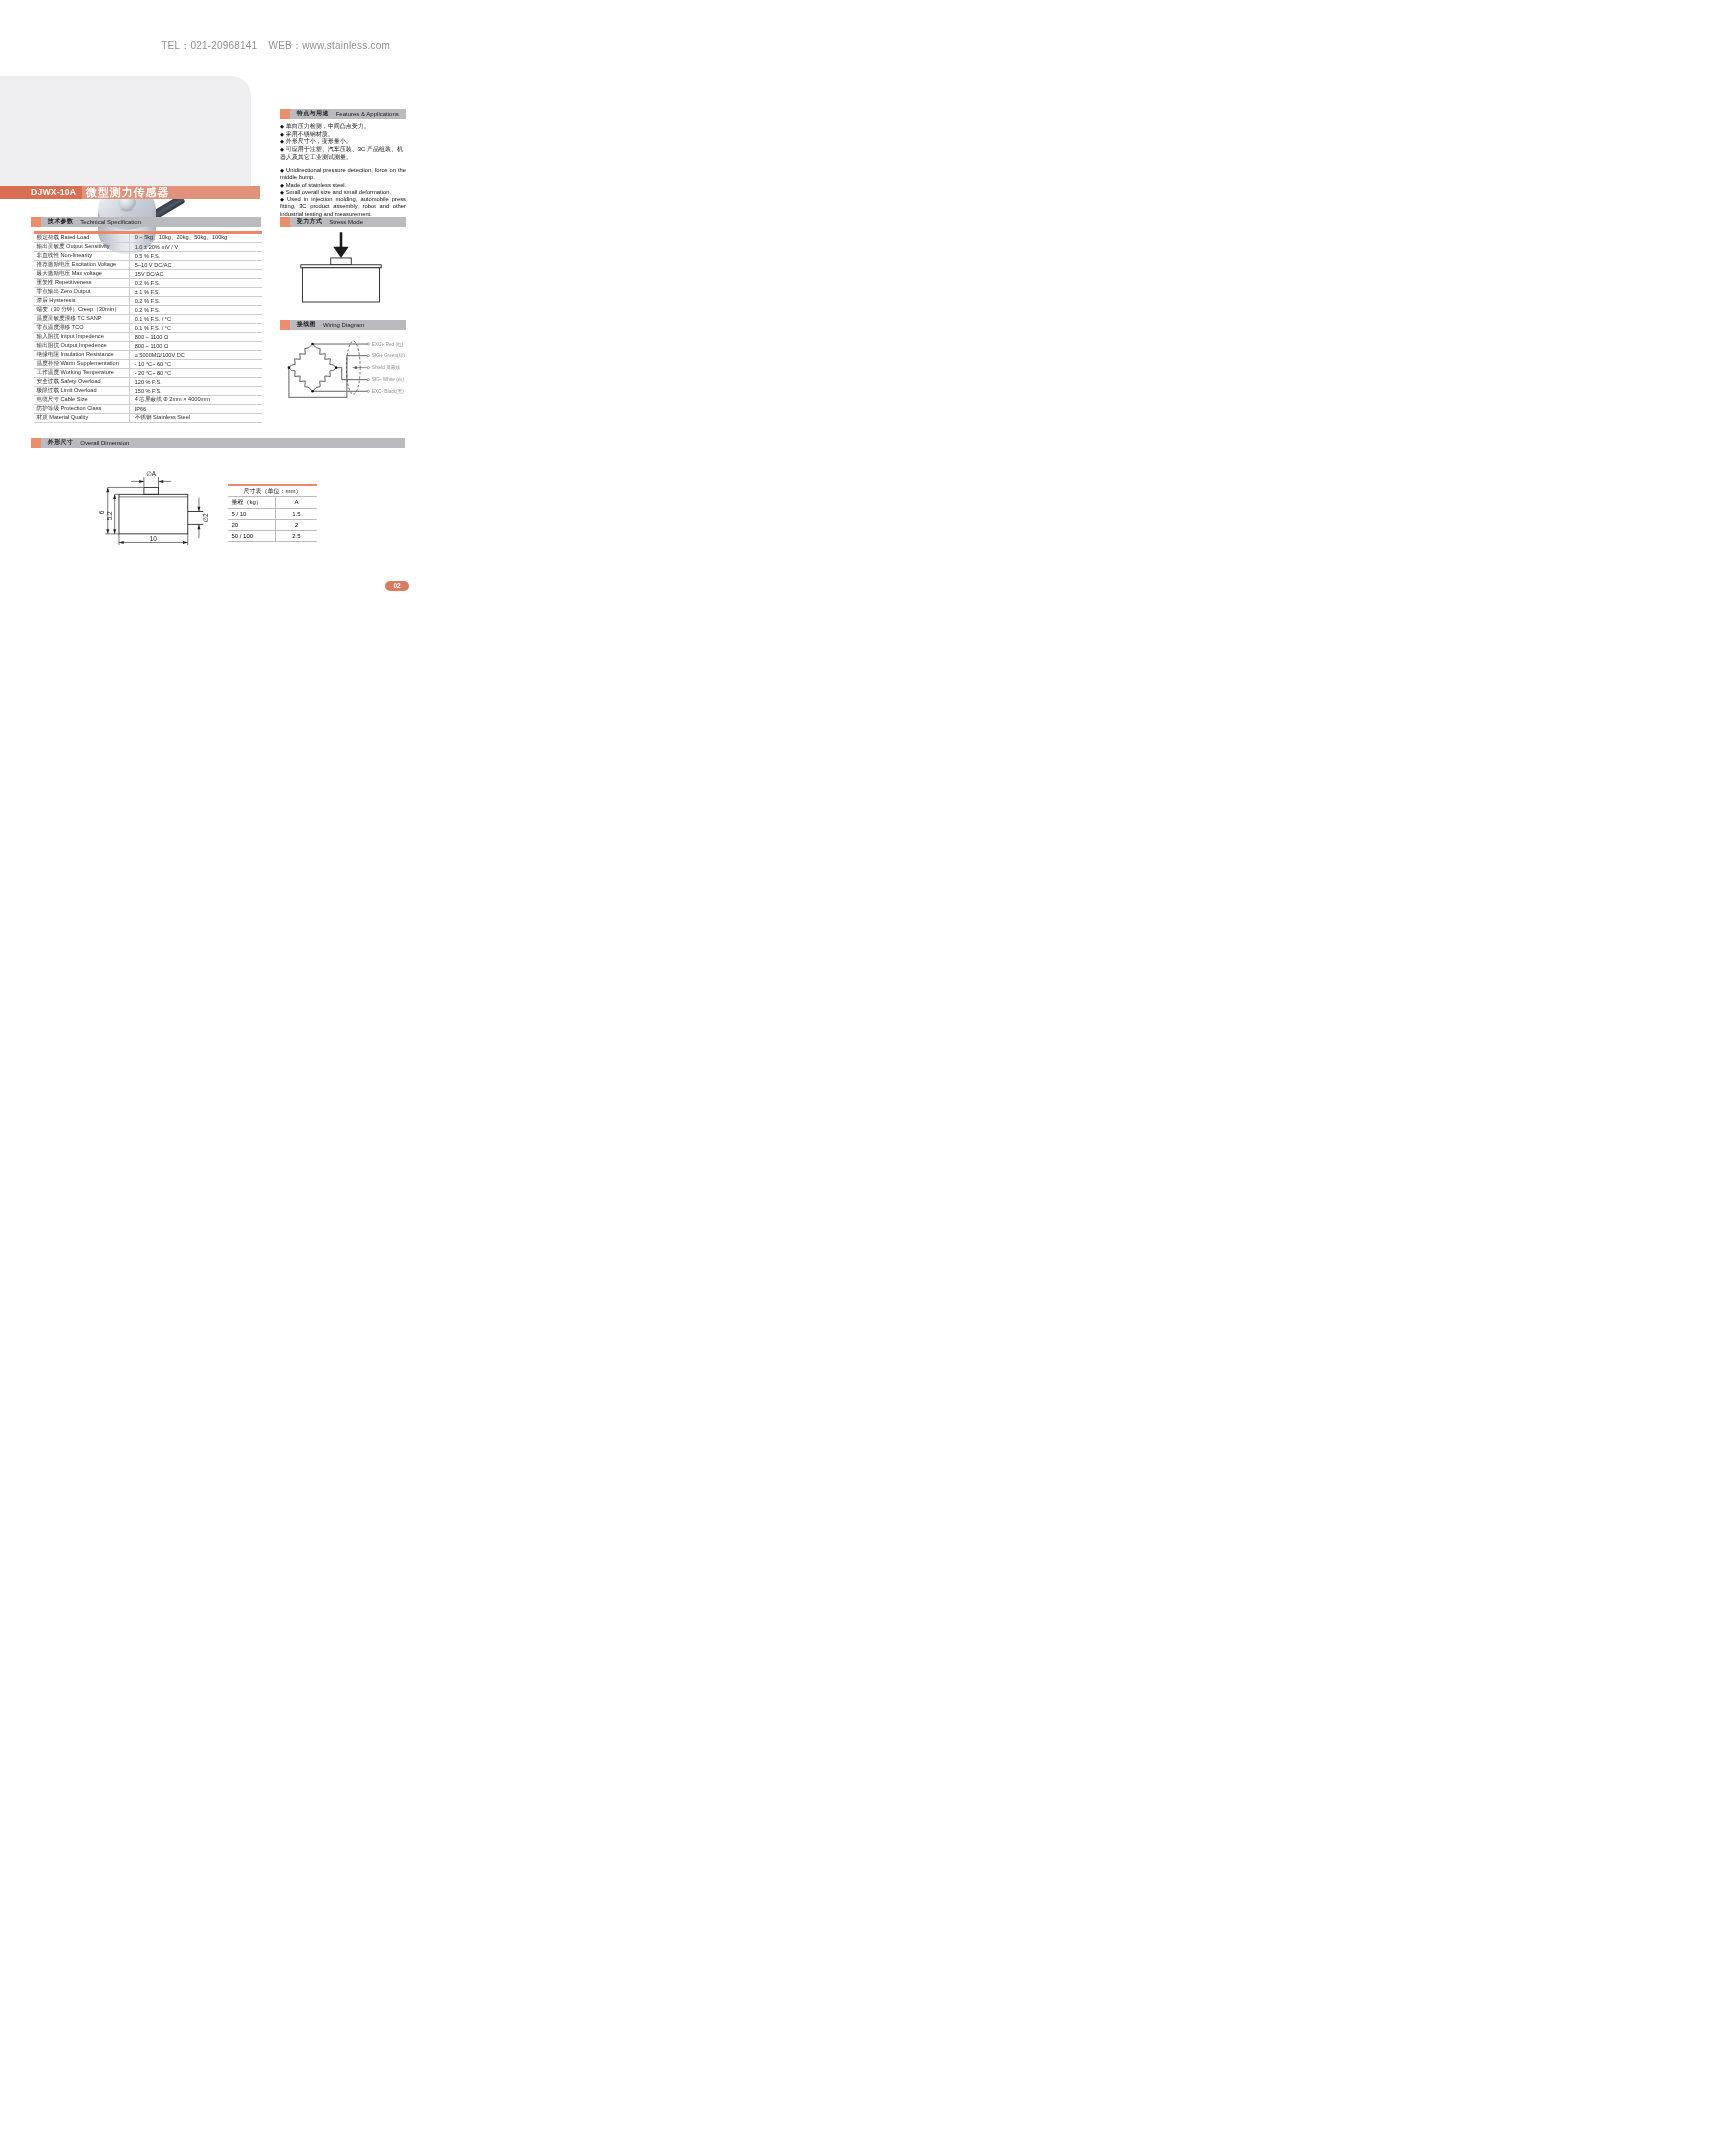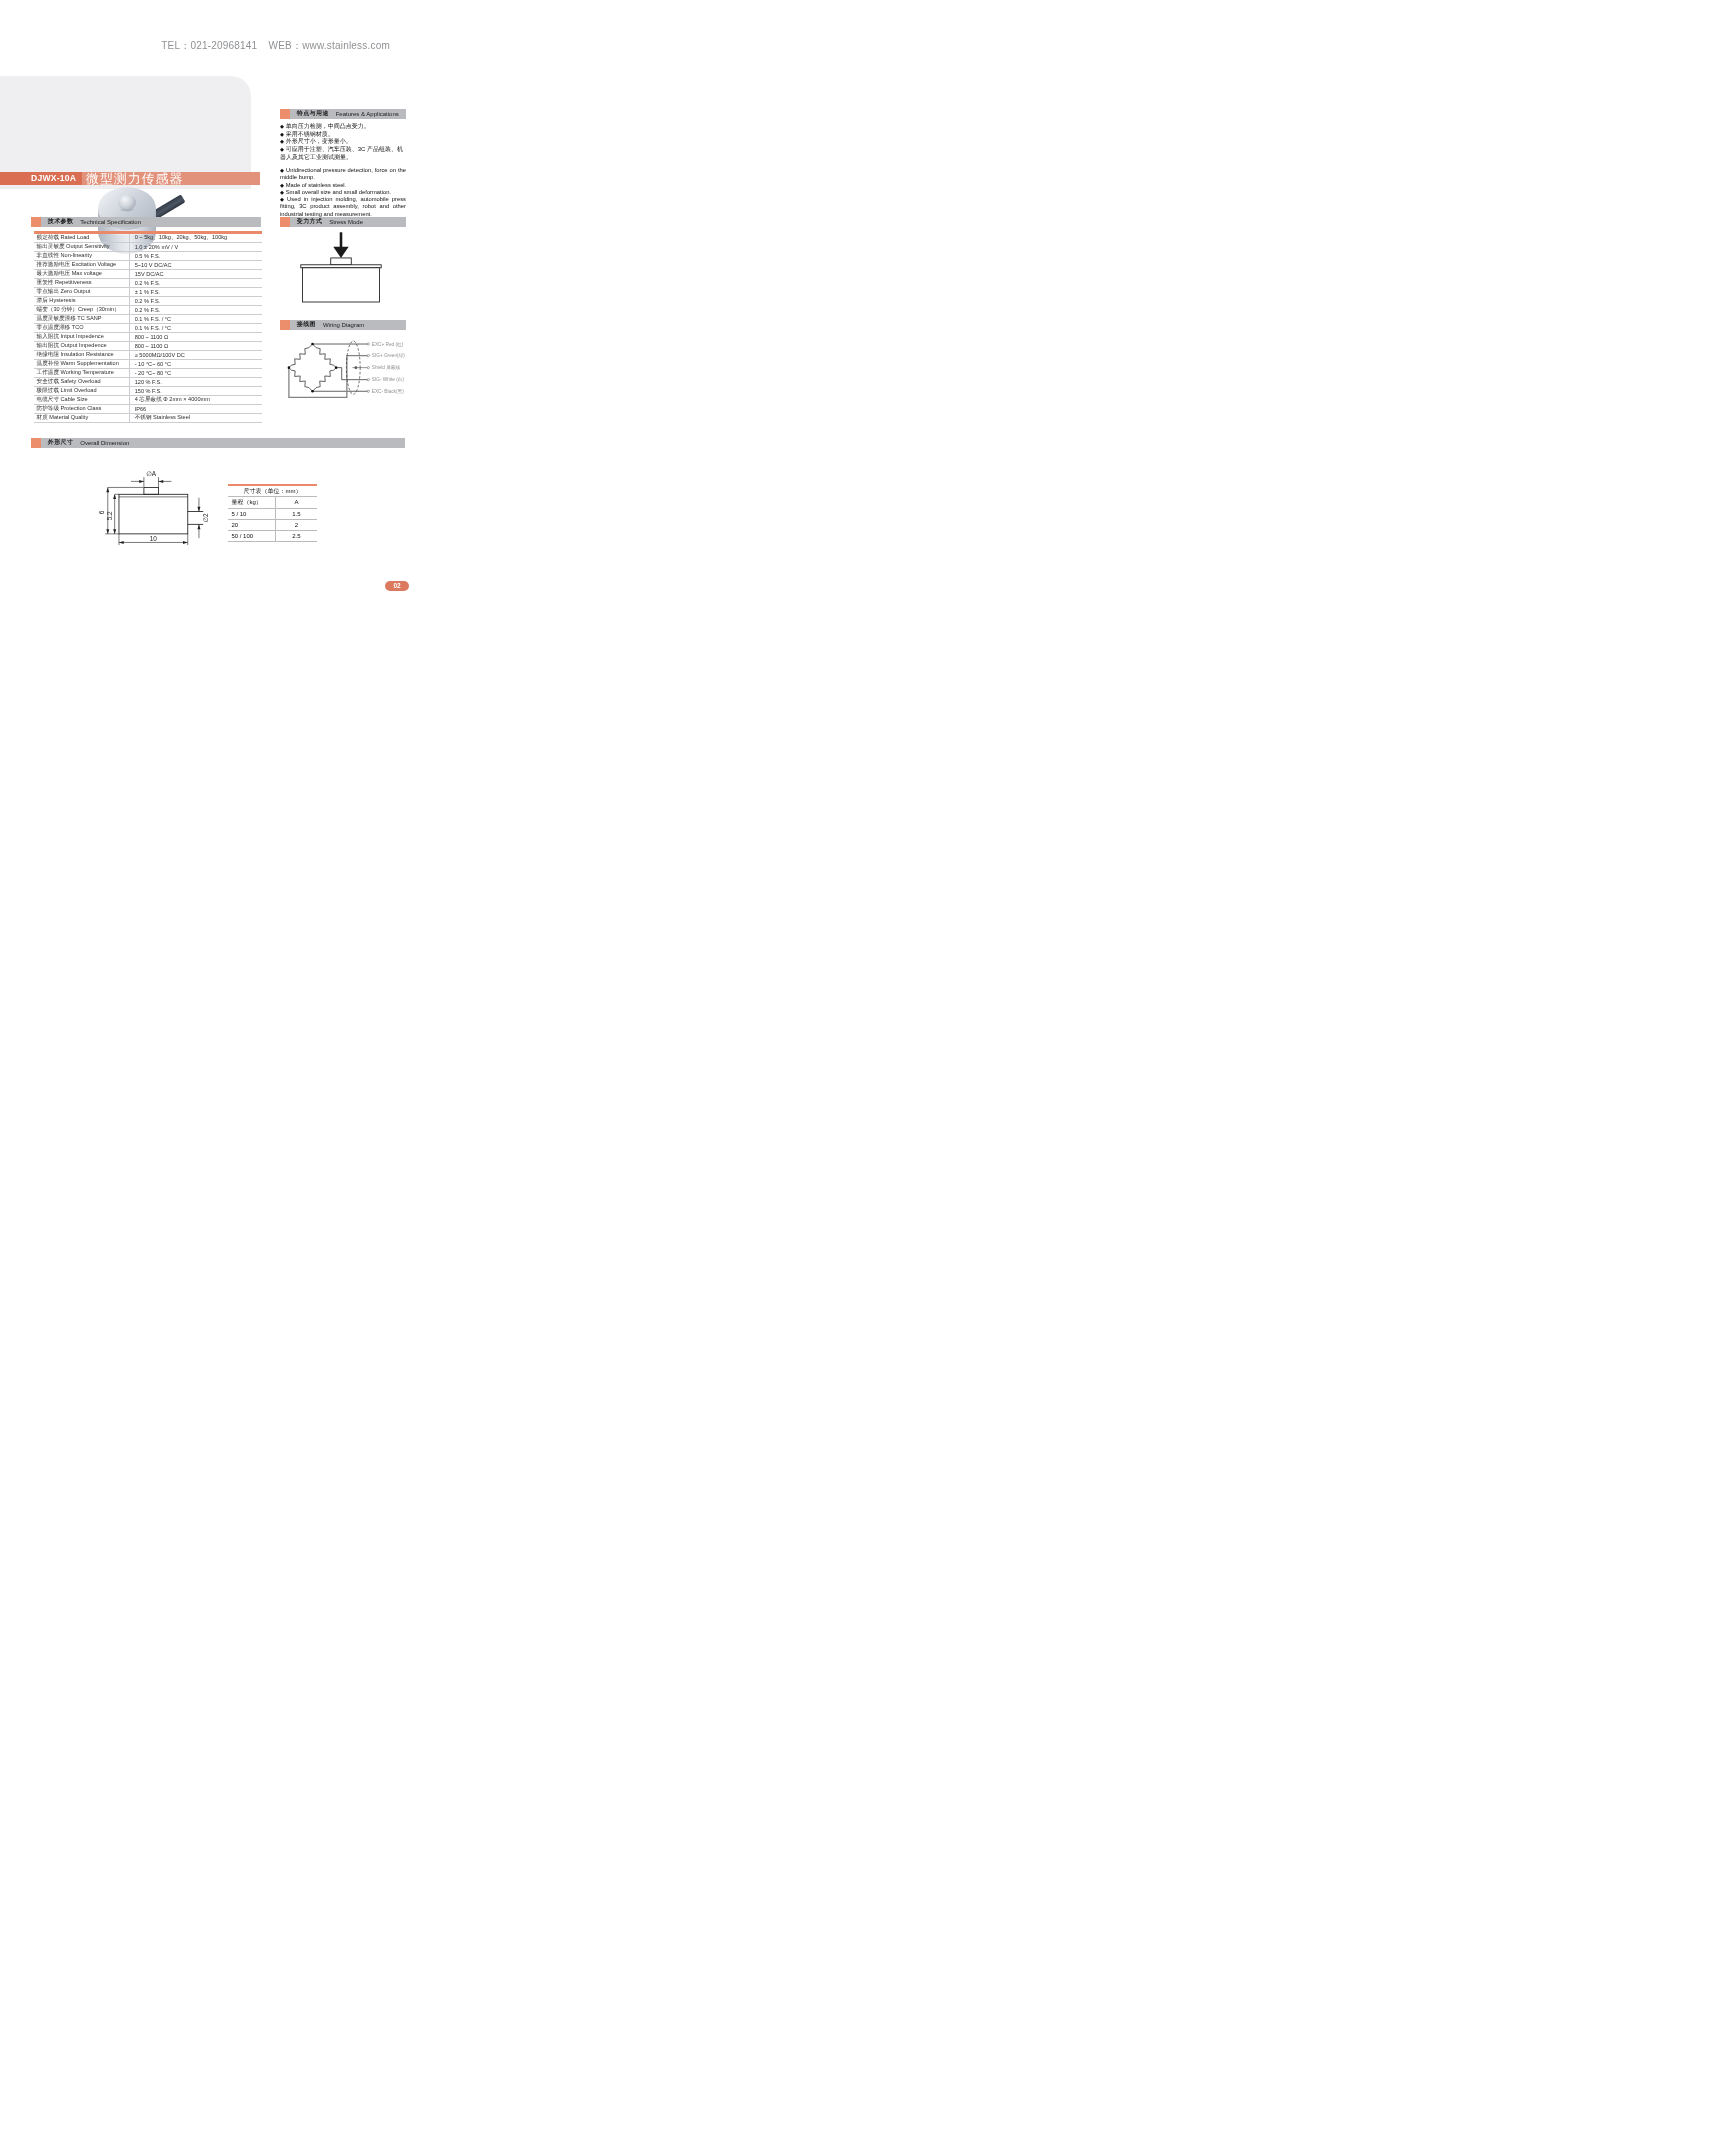--- a/index.html
+++ b/index.html
@@ -16,25 +16,25 @@
   .photo-panel { position:absolute; left:0; top:76px; width:251px; height:113px; background:#efeff1; border-top-right-radius:20px; }
   .loadcell { position:absolute; left:98px; top:111px; width:58px; height:69px; }
   .lc-cable { position:absolute; left:48px; top:17px; width:40px; height:9px; background:linear-gradient(180deg,#343b47,#4d5664 55%,#2e3540); transform:rotate(-31deg); border-radius:1.7px; }
   .lc-body { position:absolute; left:0; top:20.6px; width:58px; height:46px; background:linear-gradient(90deg,#aeb6c1 0%,#dfe3e8 38%,#eceef2 55%,#c3cad3 85%,#aab2bd 100%); border-radius:0 0 29px 29px / 0 0 22.4px 22.4px; }
   .lc-top { position:absolute; left:0; top:0; width:58px; height:43px; background:linear-gradient(135deg,#e8ebef 15%,#c9cfd8 55%,#b4bcc6 90%); border-radius:50%; }
   .lc-seam { position:absolute; left:1.7px; top:37px; width:55px; height:11.2px; border-radius:50%; border-bottom:1.3px solid #f4f6f8; opacity:.9; }
   .lc-knob { position:absolute; left:20px; top:7.7px; width:18px; height:15.5px; background:radial-gradient(circle at 38% 30%,#f4f6f8 0%,#cfd5dc 45%,#8e97a3 100%); border-radius:50%; }
   .lc-knob-shadow { position:absolute; left:21px; top:20px; width:16.3px; height:5.2px; background:radial-gradient(ellipse at center,rgba(90,100,115,.55),rgba(90,100,115,0) 70%); border-radius:50%; }
 
   
-  .banner { position:absolute; left:0; top:172px; width:260px; height:17px; }
+  .banner { position:absolute; left:0; top:186px; width:260px; height:17px; }
   .banner-dark { position:absolute; left:0; top:0; width:82px; height:13.3px; background:#d96e53; }
   .banner-light { position:absolute; left:82px; top:0; width:178px; height:13.3px; background:#e2917a; }
   .banner-model { position:absolute; left:31px; top:0; line-height:13.3px; color:#fff; font-size:8.6px; font-weight:bold; letter-spacing:0.2px; }
-  .banner-name { position:absolute; left:86px; top:0; line-height:13.3px; color:#fff; font-size:13px; font-weight:normal; letter-spacing:0.9px; }
+  .banner-name { position:absolute; left:86px; top:0; line-height:13.3px; color:#fff; font-size:11px; font-weight:bold; letter-spacing:0.9px; }
 
   
   .sec { position:absolute; display:flex; align-items:stretch; height:9.5px; }
   .sec .sq { width:9.5px; background:#ec8e6c; flex:0 0 9.5px; }
   .sec .bar { flex:1; background:#b9bbbe; display:flex; align-items:center; }
   .sec .zh { font-weight:bold; color:#1c1c1c; font-size:6px; margin-left:7.3px; letter-spacing:0.4px; }
   .sec .en { color:#1c1c1c; font-size:6px; margin-left:6.9px; }
 
   
   .bullets { position:absolute; left:280px; width:126px; color:#111; }

